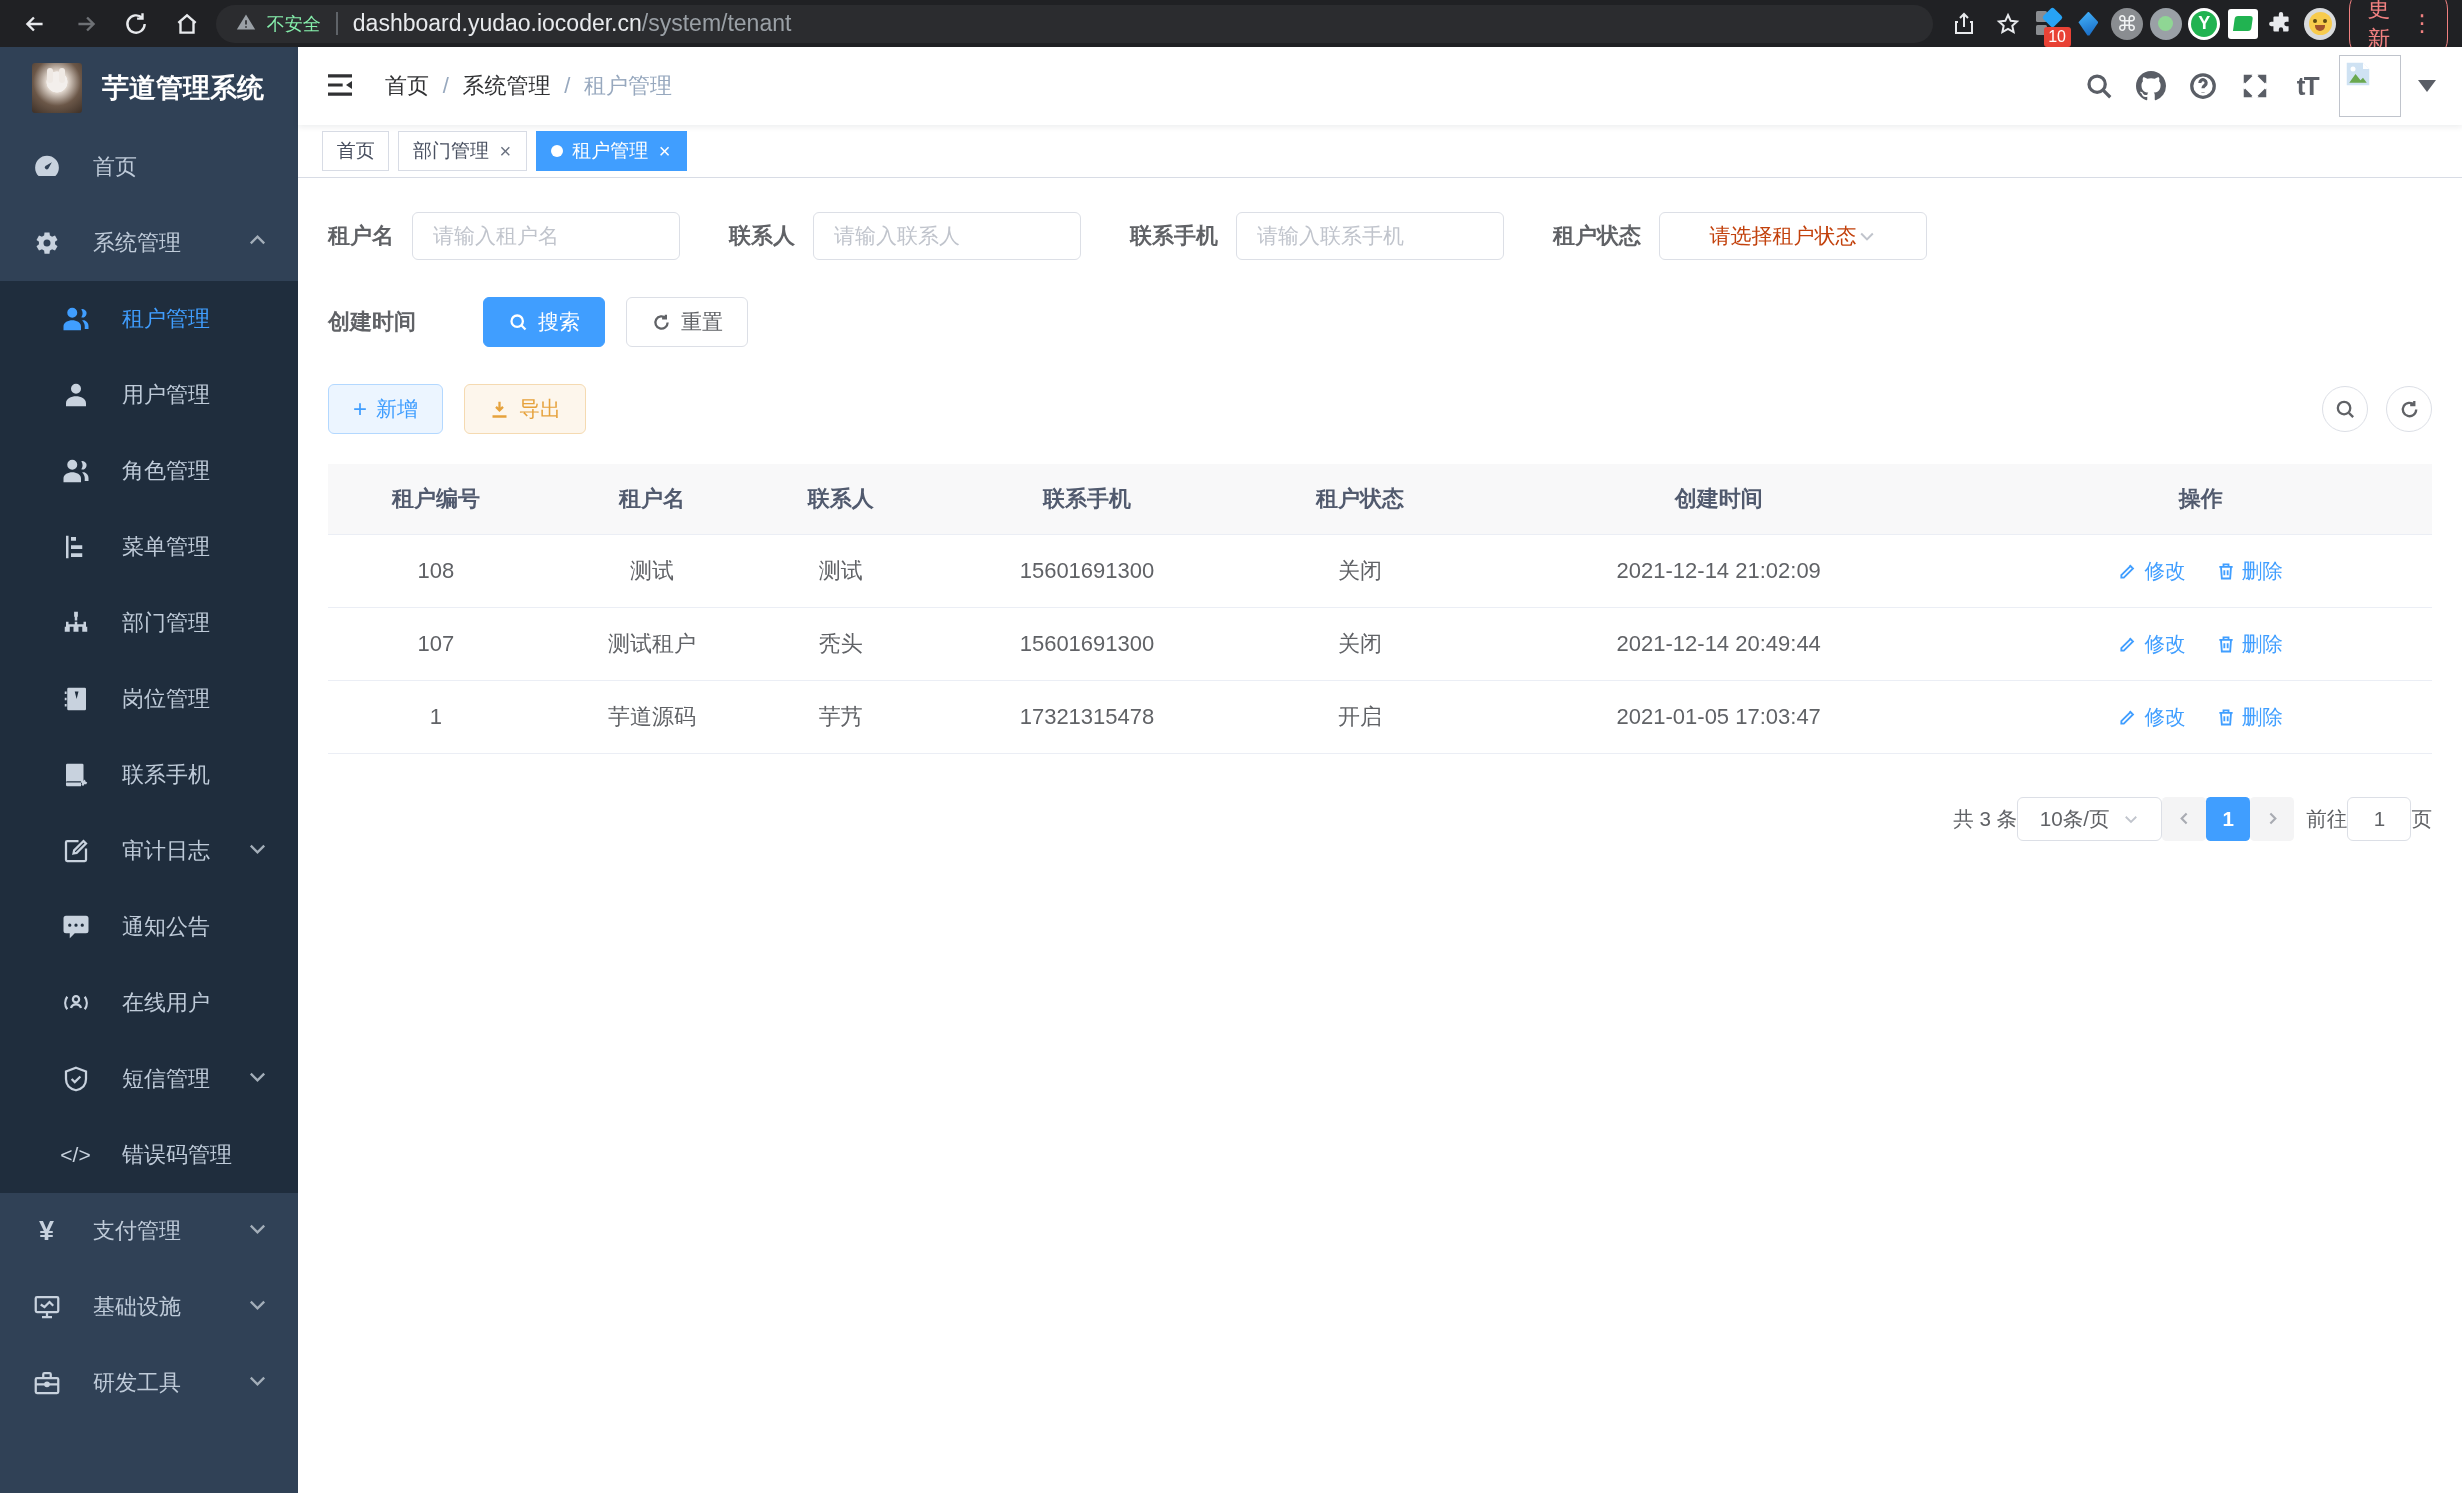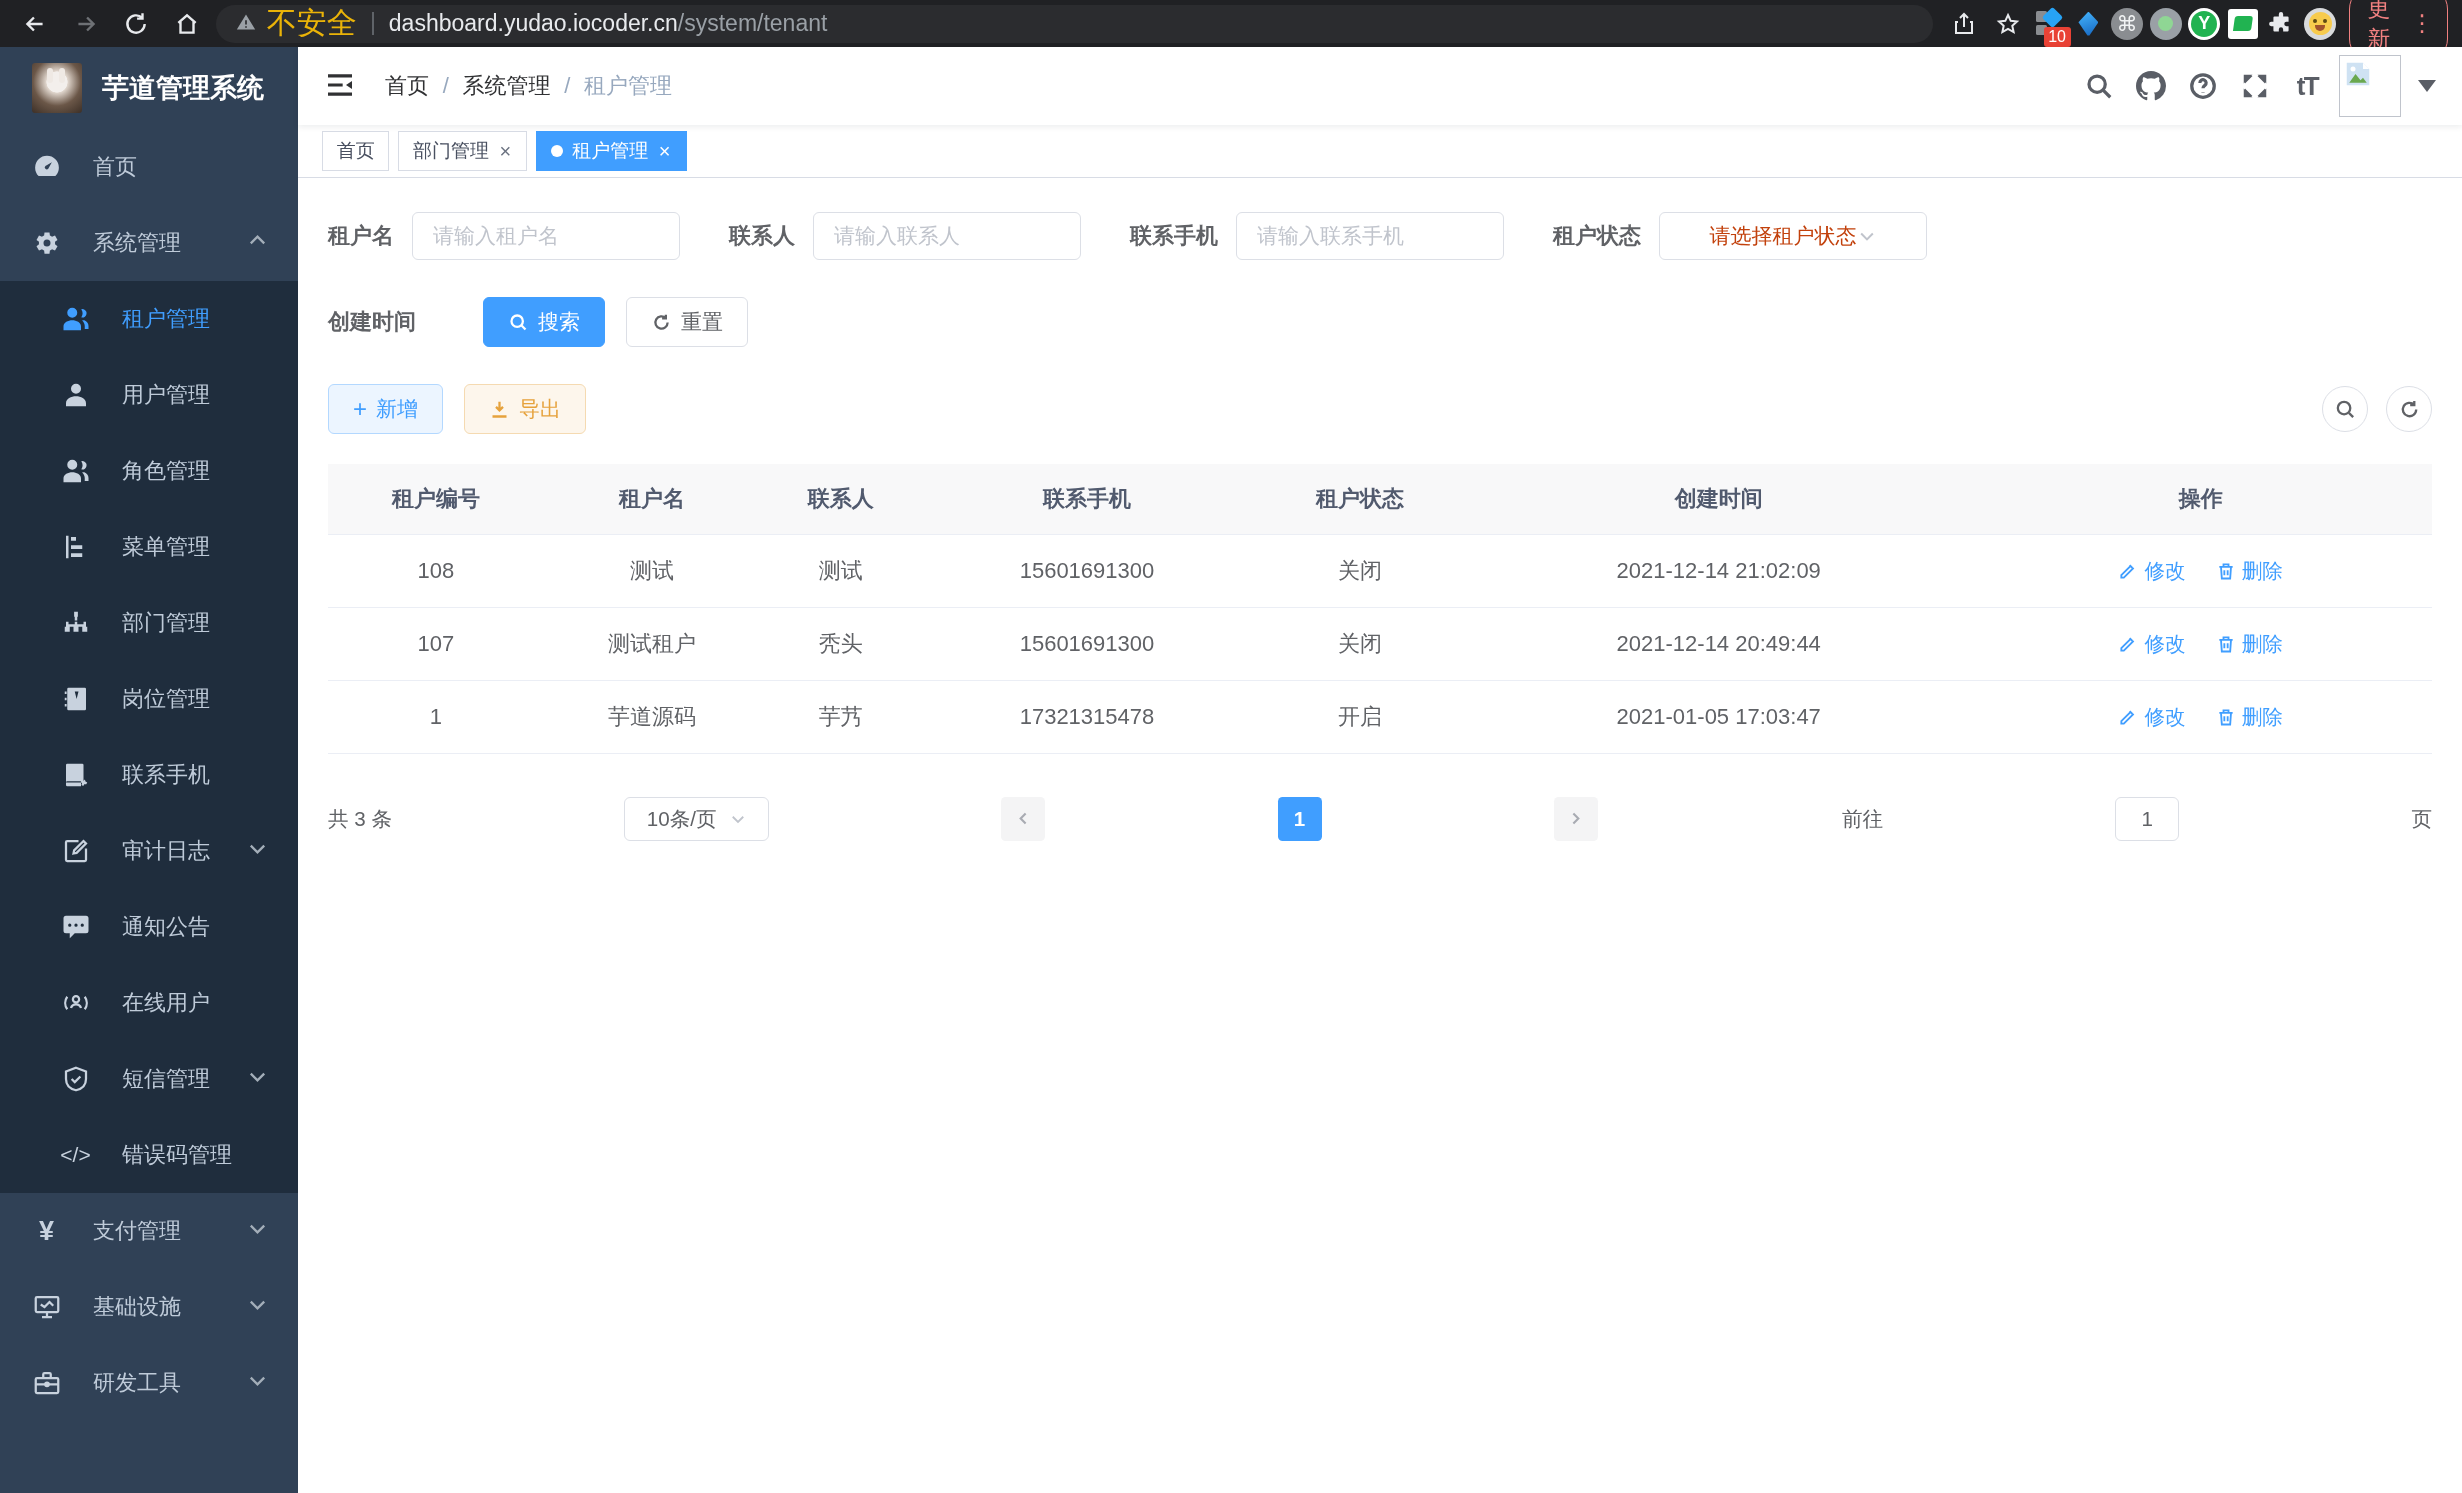--- a/index.html
+++ b/index.html
@@ -7,21 +7,21 @@
     font-family:"Liberation Sans","DejaVu Sans",sans-serif; }
   body { background:#fff; }
 
   
   .browser-bar { height:47px; background:#202124; display:flex; align-items:center; padding:0 13.7px; gap:7.6px; }
   .bnav { width:43px; height:43px; display:flex; align-items:center; justify-content:center; border-radius:50%; flex:0 0 auto; }
   .bnav svg { width:26px; height:26px; stroke:#e8eaed; fill:none; stroke-width:2.2; }
   .bnav.dim svg { stroke:#6e7175; }
   .url-pill { flex:0 0 auto; width:1717px; height:38px; background:#2b2c2f; border-radius:19px; display:flex; align-items:center; padding:0 20px; gap:10.7px; }
   .url-pill .warn svg { width:20px; height:20px; fill:#9aa0a6; }
-  .notsecure { color:#eab308; font-size:30px; }
+  .notsecure { color:#86efac; font-size:18px; }
   .url-sep { width:1.5px; height:23px; background:#5f6368; margin:0 4.6px; }
   .url-text { font-size:23px; color:#e8eaed; white-space:nowrap; }
   .url-text .path { color:#9aa0a6; }
   .chrome-right { display:flex; align-items:center; gap:4.6px; margin-left:3px; }
   .cicon { width:40px; height:40px; display:flex; align-items:center; justify-content:center; flex:0 0 auto; }
   .cicon svg { width:24px; height:24px; stroke:#e8eaed; fill:none; stroke-width:2; }
   .ext { width:34px; height:34px; position:relative; display:flex; align-items:center; justify-content:center; flex:0 0 auto; }
   .ext .badge { position:absolute; bottom:-6px; left:10.7px; background:#e94235; color:#fff; font-size:16px; padding:0.8px 4.6px; border-radius:3px; }
   .sq2 { position:absolute; left:3px; top:4.6px; width:10.7px; height:10.7px; background:#8a8d91; border-radius:1.5px; }
   .sq2.b { top:18px; }
@@ -111,21 +111,21 @@
   .toolbar-right { margin-left:auto; display:flex; gap:18px; }
   .round-btn { width:46px; height:46px; border-radius:50%; border:1.5px solid #dcdfe6; background:#fff; display:flex; align-items:center; justify-content:center; cursor:pointer; }
   .round-btn svg { width:23px; height:23px; stroke:#606266; fill:none; stroke-width:2.4; }
 
   table.data { width:100%; border-collapse:collapse; }
   table.data th { background:#f8f8f9; color:#515a6e; font-size:22px; font-weight:bold; height:70px; border-bottom:1.5px solid #ebeef5; text-align:center; }
   table.data td { height:73px; font-size:22px; color:#606266; text-align:center; border-bottom:1.5px solid #ebeef5; background:#fff; }
   .op-link { color:#409eff; font-size:20.6px; display:inline-flex; align-items:center; gap:6px; cursor:pointer; margin:2px 12px; }
   .op-link svg { width:20px; height:20px; stroke:#409eff; fill:none; stroke-width:2.2; }
 
-  .pagination { display:flex; align-items:center; justify-content:space-between; gap:18px; margin-top:43px; font-size:20.6px; color:#606266; }
+  .pagination { display:flex; align-items:center; justify-content:flex-end; margin-top:43px; font-size:20.6px; color:#606266; }
   .psize { width:145px; height:44px; border:1.5px solid #dcdfe6; border-radius:6px; display:flex; align-items:center; justify-content:center; gap:12px; color:#606266; cursor:pointer; }
   .psize svg { width:18px; height:18px; stroke:#c0c4cc; fill:none; stroke-width:2.4; }
   .pbtn { width:44px; height:44px; background:#f4f4f5; border-radius:4.6px; display:flex; align-items:center; justify-content:center; cursor:pointer; }
   .pbtn svg { width:17px; height:17px; stroke:#a8abb2; fill:none; stroke-width:3; }
   .pnum { width:44px; height:44px; border-radius:4.6px; background:#409eff; color:#fff; display:flex; align-items:center; justify-content:center; font-weight:bold; cursor:pointer; }
   .goto-input { width:64px; height:44px; border:1.5px solid #dcdfe6; border-radius:6px; text-align:center; font-size:20.6px; color:#606266; }
 </style>
 </head>
 <body>
 

